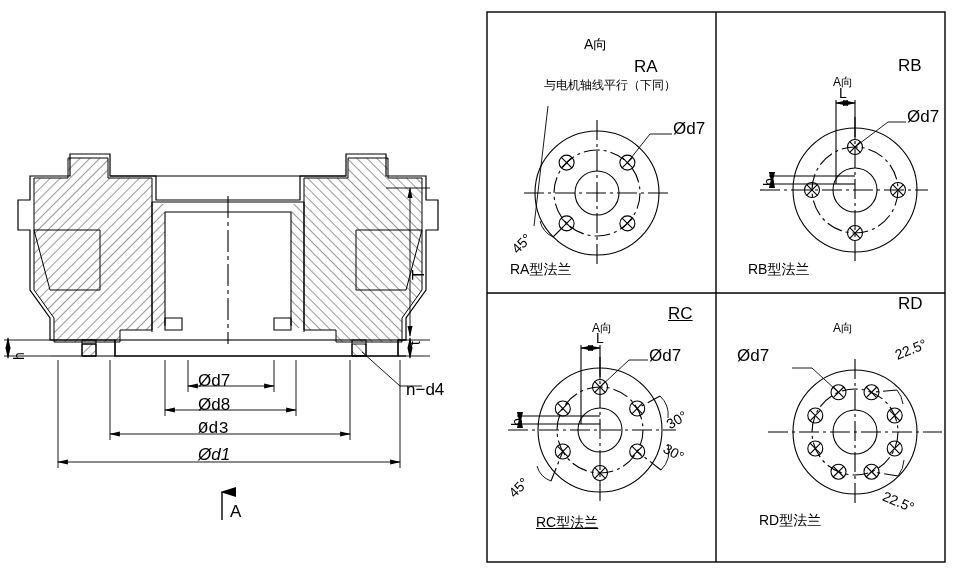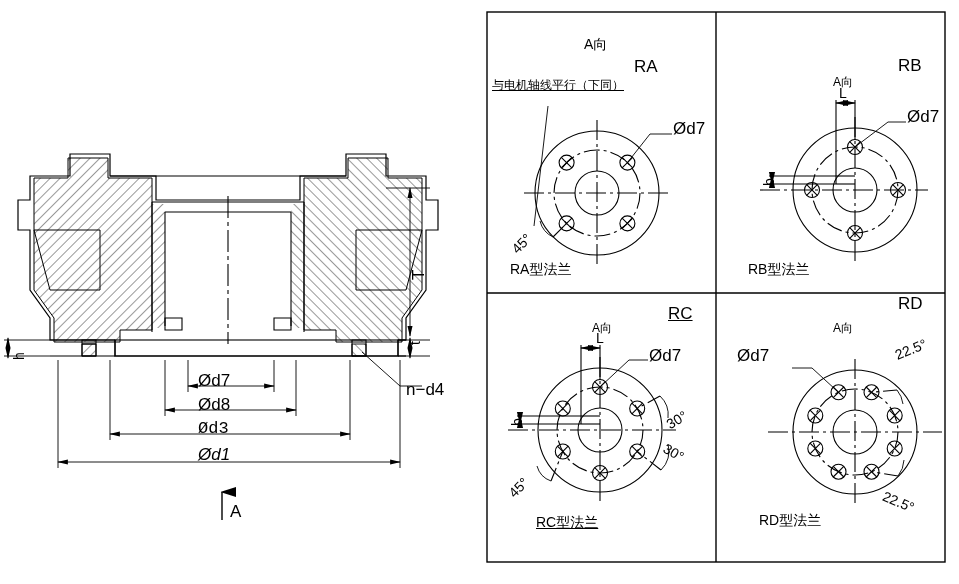--- a/index.html
+++ b/index.html
@@ -335,21 +335,21 @@
   <div class="lbl lbl-lg" style="left:198px; top:420px;font-family:Liberation Mono, monospace;">Ød3</div>
   <div class="lbl lbl-lg" style="left:198px; top:446px;font-style:italic;">Ød1</div>
   <div class="lbl lbl-lg" style="left:406px; top:381px;">n−d4</div>
   <div class="lbl lbl-lg rot-90" style="left:410px; top:280px;">T</div>
   <div class="lbl lbl-md rot-90" style="left:408px; top:345px;">t</div>
   <div class="lbl lbl-md rot-90" style="left:12px; top:360px;">h</div>
   <div class="lbl lbl-lg" style="left:230px; top:503px;">A</div>
 
   <div class="lbl lbl-md" style="left:584px; top:37px;">A向</div>
   <div class="lbl lbl-lg" style="left:634px; top:58px;">RA</div>
-  <div class="lbl lbl-sm" style="left:492px; top:79px;text-decoration:underline;">与电机轴线平行（下同）</div>
+  <div class="lbl lbl-sm" style="left:544px; top:79px;">与电机轴线平行（下同）</div>
   <div class="lbl lbl-lg" style="left:673px; top:120px;">Ød7</div>
   <div class="lbl lbl-md rot-45" style="left:509px; top:246px;">45°</div>
   <div class="lbl lbl-md" style="left:510px; top:262px;">RA型法兰</div>
 
   <div class="lbl lbl-sm" style="left:833px; top:76px;">A向</div>
   <div class="lbl lbl-lg" style="left:898px; top:57px;">RB</div>
   <div class="lbl lbl-md" style="left:839px; top:86px;">L</div>
   <div class="lbl lbl-md rot-90" style="left:762px; top:186px;">b</div>
   <div class="lbl lbl-lg" style="left:907px; top:108px;">Ød7</div>
   <div class="lbl lbl-md" style="left:748px; top:262px;">RB型法兰</div>

